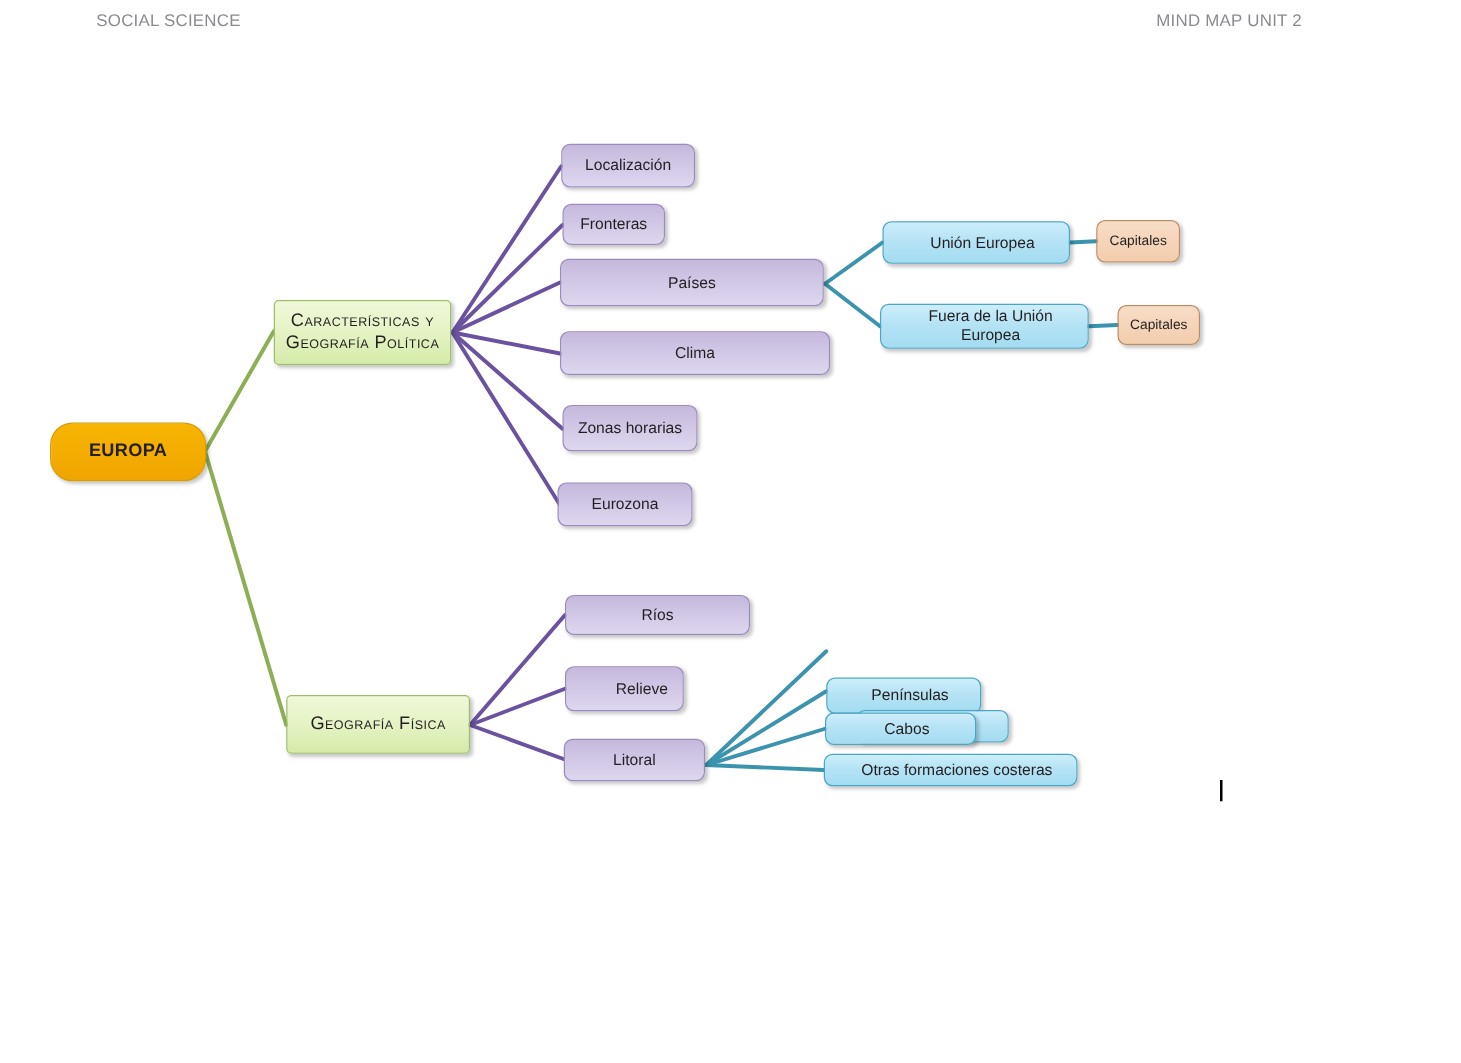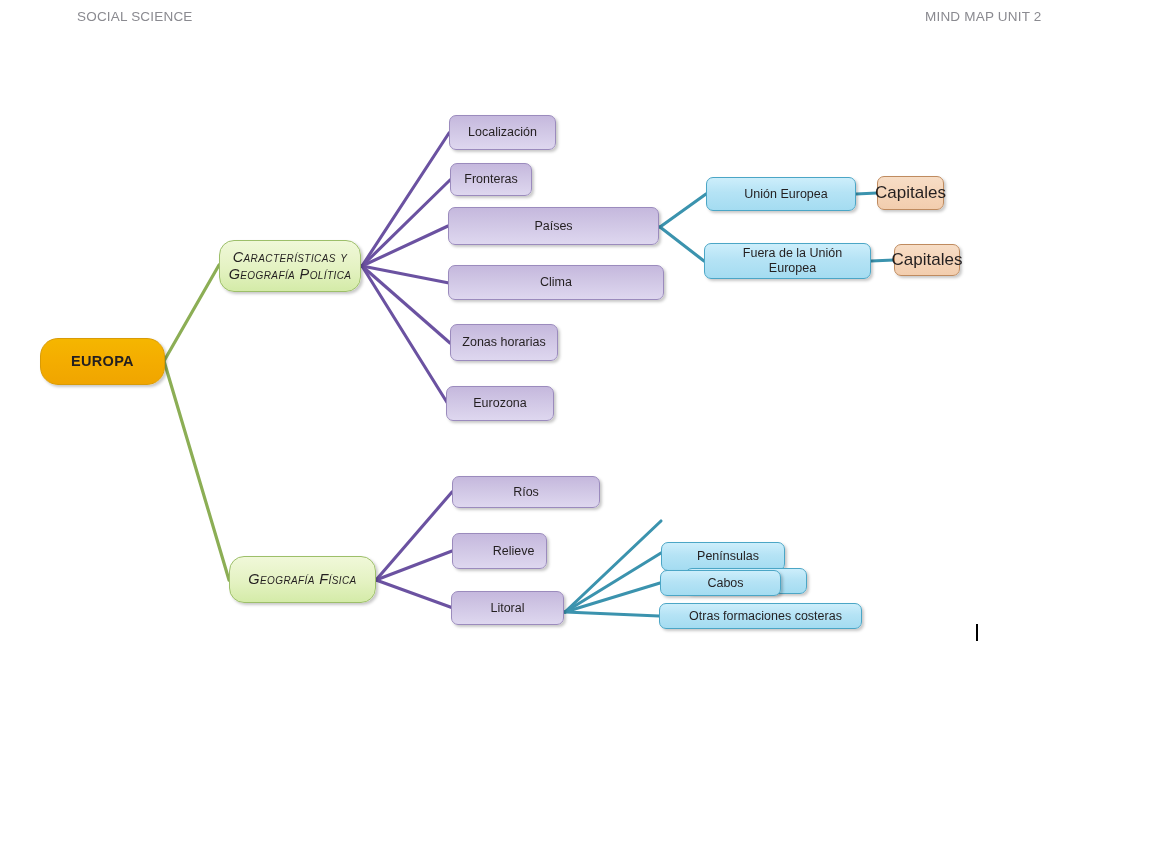--- a/index.html
+++ b/index.html
@@ -80,22 +80,21 @@
     letter-spacing: 0.3px;
     border-radius: 9px;
   }
 
   
   .node--green {
     background: linear-gradient(to bottom, #f0f8d9 0%, #e4f2c2 55%, #d4eba8 100%);
     border: 1px solid #9dbf6a;
     color: #231f20;
     font-size: 13px;
-    border-radius: 15px;
-    font-style: italic;
+    border-radius: 4px;
   }
   .smallcaps {
     font-variant: small-caps;
     font-size: 14.5px;
     letter-spacing: 0.4px;
     white-space: pre-line;
   }
 
   
   .node--purple {
@@ -112,21 +111,21 @@
     color: #231f20;
     font-size: 12.5px;
     padding-left: 16px;
   }
 
   
   .node--peach {
     background: linear-gradient(to bottom, #f7ddc6 0%, #f5d4b8 55%, #f2cdae 100%);
     border: 1px solid #bf8b5f;
     color: #231f20;
-    font-size: 17px;
+    font-size: 11px;
   }
 
   
   .caret {
     position: absolute;
     width: 2px;
     height: 17px;
     background: #000000;
   }
 </style>

